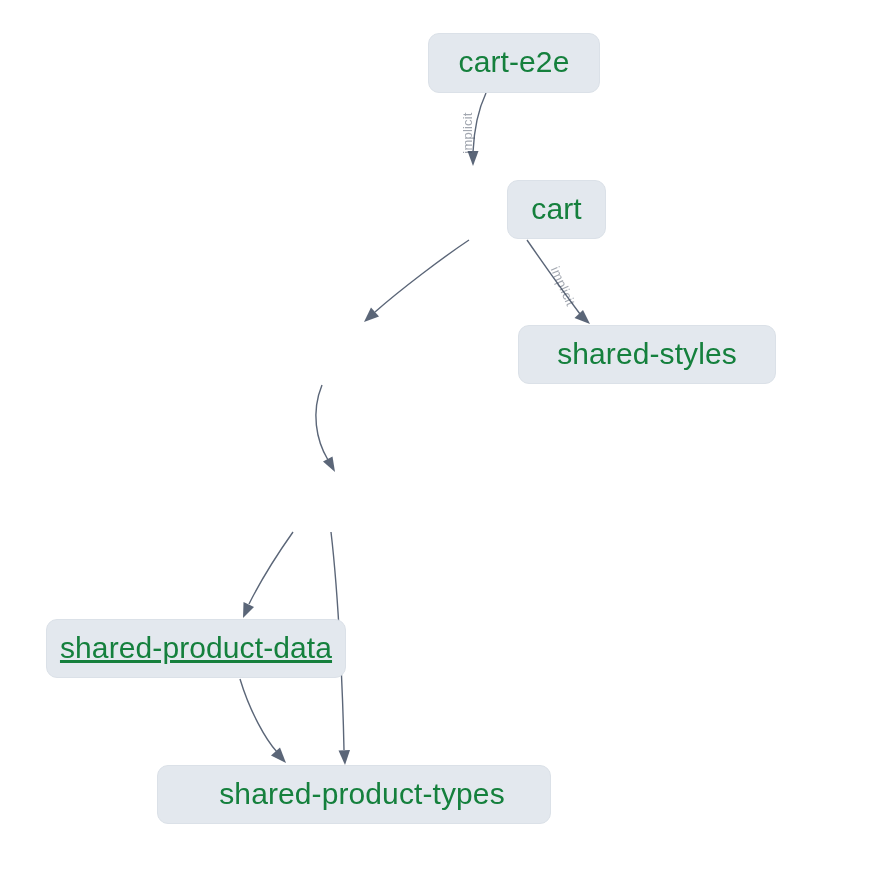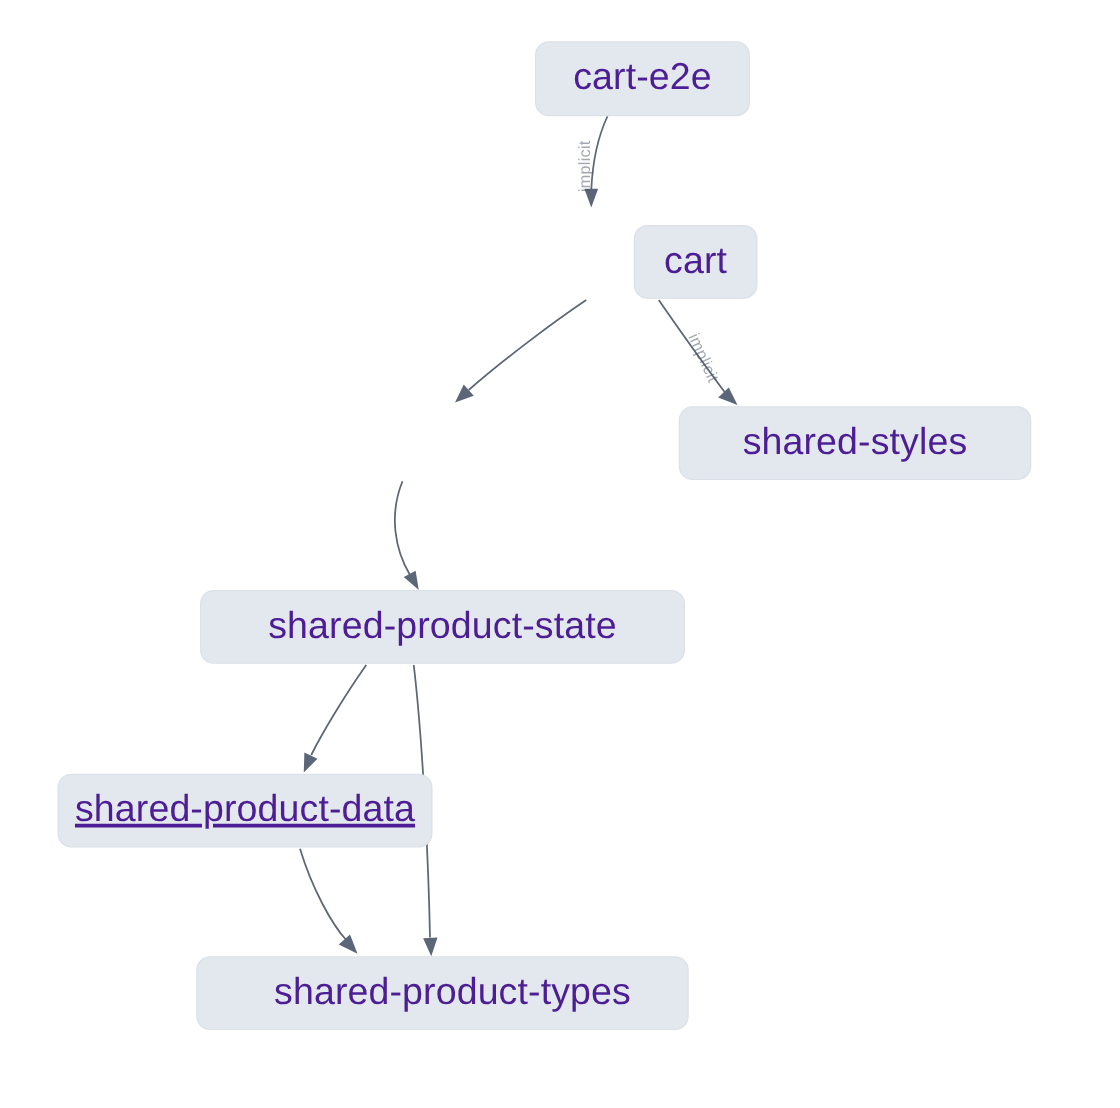--- a/index.html
+++ b/index.html
@@ -30,21 +30,21 @@
   }
   .node {
     position: absolute;
     box-sizing: border-box;
     display: flex;
     align-items: center;
     justify-content: center;
     background: #e3e8ee;
     border: 1px solid #dbe1e8;
     border-radius: 11px;
-    color: #4c1d95;
+    color: #15803d;
     font-size: 30px;
     font-weight: 400;
     letter-spacing: 0.1px;
     white-space: nowrap;
     user-select: none;
   }
   .node-label {
     line-height: 1;
     padding-bottom: 2px;
   }
@@ -112,27 +112,24 @@
 
   <div class="node" style="left:428px; top:33px; width:172px; height:60px;">
     <span class="node-label">cart-e2e</span>
   </div>
 
   <div class="node" style="left:463px; top:180px; width:99px; height:59px;margin-left:44px;">
     <span class="node-label">cart</span>
   </div>
 
 
-  <div class="node" style="left:543px; top:325px; width:282px; height:59px;text-align:center;">
+  <div class="node" style="left:518px; top:325px; width:258px; height:59px;text-align:center;">
     <span class="node-label">shared-styles</span>
   </div>
 
-  <div class="node" style="left:160px; top:472px; width:388px; height:59px;">
-    <span class="node-label">shared-product-state</span>
-  </div>
 
   <div class="node" style="left:46px; top:619px; width:300px; height:59px;text-decoration:underline;">
     <span class="node-label">shared-product-data</span>
   </div>
 
   <div class="node" style="left:157px; top:765px; width:394px; height:59px;padding-left:16px;">
     <span class="node-label">shared-product-types</span>
   </div>
 
 </div>

